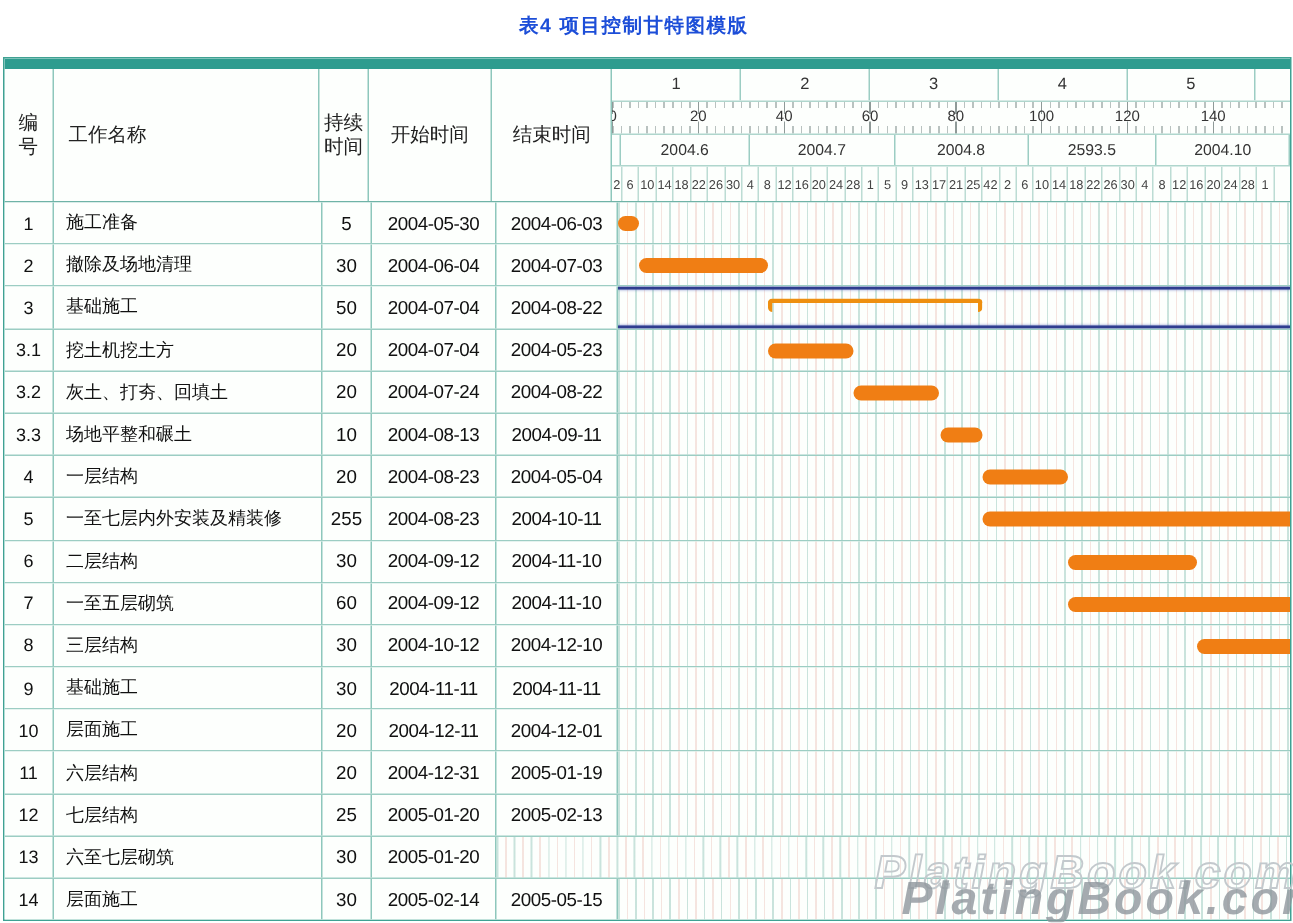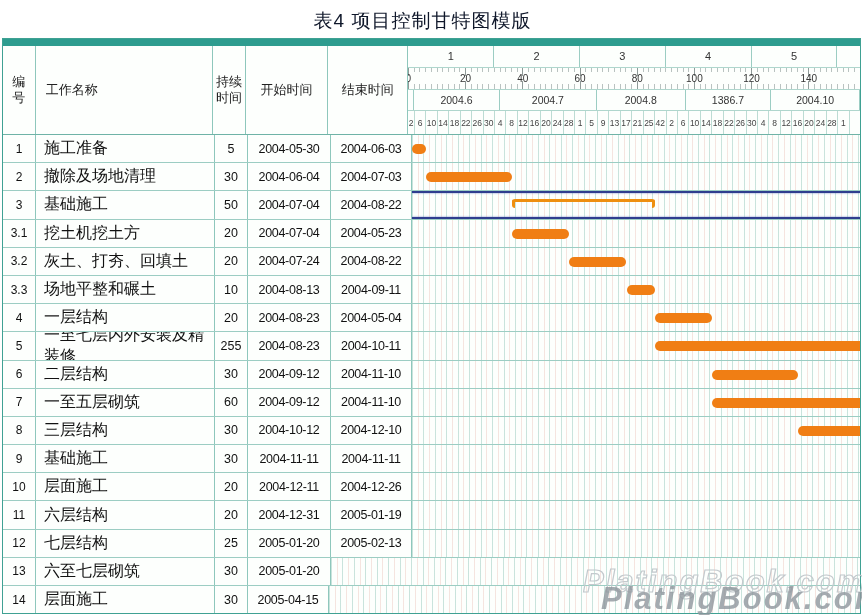--- a/index.html
+++ b/index.html
@@ -1,19 +1,19 @@
 <!DOCTYPE html>
 <html><head>
 <meta charset="utf-8">
 <style>
   html,body{margin:0;padding:0;background:#fff;}
   .page{position:relative;width:862px;height:615px;background:#ffffff;overflow:hidden;
         font-family:"Liberation Sans","DejaVu Sans",sans-serif;color:#1a1a1a;}
   .title{position:absolute;top:8px;left:0;width:845px;text-align:center;
-         font-size:19px;font-weight:normal;color:#0f172a;letter-spacing:1px;}
+         font-size:13px;font-weight:bold;color:#1d4ed8;letter-spacing:1px;}
   .tbl{position:absolute;left:2px;top:38px;width:859px;height:576px;
        border:1px solid #3FA193;box-sizing:border-box;overflow:hidden;background:#fdfffd;}
   .topbar{height:7px;background:#2E9C8F;}
   .hrow{display:flex;height:89px;border-bottom:1px solid #6FB3A7;box-sizing:border-box;}
   .hcell{border-right:1px solid #8EC7BC;box-sizing:border-box;display:flex;
          align-items:center;justify-content:center;font-size:13px;color:#222;
          white-space:pre-line;text-align:center;line-height:1.25;}
   .w-id{width:33px;}.w-name{width:179px;}.w-dur{width:33px;}.w-start{width:83px;}.w-end{width:81px;}
   .hcell.w-name{justify-content:flex-start;padding-left:10px;box-sizing:border-box;}
   .ghead{flex:1;display:flex;flex-direction:column;box-sizing:border-box;background:#fdfffd;}
@@ -33,21 +33,21 @@
          justify-content:center;font-size:10.5px;color:#333;overflow:hidden;}
   .mcell.frag{background:#fdfffd;}
   .mcell.fill{flex:1;border-right:none;}
   .dcell{border-right:1px solid #BCDCD4;box-sizing:border-box;display:flex;align-items:center;
          justify-content:center;font-size:8.5px;color:#444;overflow:hidden;flex:0 0 auto;}
   .body{}
   .trow{display:flex;height:28.2px;border-bottom:1px solid #9CCDC3;box-sizing:border-box;background:#fdfffd;}
   .cell{border-right:1px solid #8EC7BC;box-sizing:border-box;display:flex;align-items:center;
         justify-content:center;font-size:12.5px;color:#111;overflow:hidden;}
   .cell.c-id{width:33px;font-size:12px;}
-  .cell.c-name{width:179px;justify-content:flex-start;padding-left:8px;font-size:16px;}
+  .cell.c-name{width:179px;justify-content:flex-start;padding-left:8px;font-size:12px;}
   .cell.c-duration{width:33px;}
   .cell.c-start,.cell.c-end{letter-spacing:-0.3px;font-size:12.5px;}
   .cell.c-start{width:83px;}
   .cell.c-end{width:81px;}
   .cell.c-gantt{flex:1;position:relative;overflow:hidden;border-right:none;
       background-image:
         repeating-linear-gradient(90deg,rgba(150,200,188,.50) 0 1px,transparent 1px 11.44px),
         repeating-linear-gradient(90deg,transparent 0 5.72px,rgba(232,185,175,.38) 5.72px 6.72px,transparent 6.72px 11.44px);}
   .bar{position:absolute;top:9px;height:10px;background:#F07E14;border-radius:5px;z-index:3;}
   .bar.summary{background:transparent;top:8px;height:9px;border-top:3px solid #EE8F10;
@@ -94,21 +94,21 @@
             <div class="rlabel" style="left: 228.8px;">80</div>
             <div class="rlabel" style="left: 286px;">100</div>
             <div class="rlabel" style="left: 343.2px;">120</div>
             <div class="rlabel" style="left: 400.4px;">140</div>
           </div>
         <div class="gstrip">
             <div class="mcell frag" style="width: 5.7px;"></div>
             <div class="mcell" style="width: 85.8px;">2004.6</div>
             <div class="mcell" style="width: 97px;">2004.7</div>
             <div class="mcell" style="width: 88.66px;">2004.8</div>
-            <div class="mcell" style="width: 85.8px;">1386.7</div>
+            <div class="mcell" style="width: 85.8px;">2593.5</div>
             <div class="mcell" style="width: 88.66px;">2004.10</div>
             <div class="mcell fill"></div>
           </div>
         <div class="gstrip">
             <div class="dcell" style="width: 6.5px;">2</div>
             <div class="dcell" style="width: 11.44px;">6</div>
             <div class="dcell" style="width: 11.44px;">10</div>
             <div class="dcell" style="width: 11.44px;">14</div>
             <div class="dcell" style="width: 11.44px;">18</div>
             <div class="dcell" style="width: 11.44px;">22</div>
@@ -268,21 +268,21 @@
           <div class="cell c-duration">30</div>
           <div class="cell c-start">2004-11-11</div>
           <div class="cell c-end">2004-11-11</div>
           <div class="cell c-gantt"></div>
         </div>
         <div class="trow">
           <div class="cell c-id">10</div>
           <div class="cell c-name">层面施工</div>
           <div class="cell c-duration">20</div>
           <div class="cell c-start">2004-12-11</div>
-          <div class="cell c-end">2004-12-26</div>
+          <div class="cell c-end">2004-12-01</div>
           <div class="cell c-gantt"></div>
         </div>
         <div class="trow">
           <div class="cell c-id">11</div>
           <div class="cell c-name">六层结构</div>
           <div class="cell c-duration">20</div>
           <div class="cell c-start">2004-12-31</div>
           <div class="cell c-end">2005-01-19</div>
           <div class="cell c-gantt"></div>
         </div>
@@ -298,21 +298,22 @@
           <div class="cell c-id">13</div>
           <div class="cell c-name">六至七层砌筑</div>
           <div class="cell c-duration">30</div>
           <div class="cell c-start">2005-01-20</div>
           <div class="cell c-gantt"></div>
         </div>
         <div class="trow">
           <div class="cell c-id">14</div>
           <div class="cell c-name">层面施工</div>
           <div class="cell c-duration">30</div>
-          <div class="cell c-end">2005-04-15</div>
+          <div class="cell c-start">2005-02-14</div>
+          <div class="cell c-end">2005-05-15</div>
           <div class="cell c-gantt"></div>
         </div>
       </div>
   </div>
 
   <div class="wm outline">PlatingBook.com</div>
   <div class="wm solid">PlatingBook.com</div>
 </div>
 
 </body></html>

